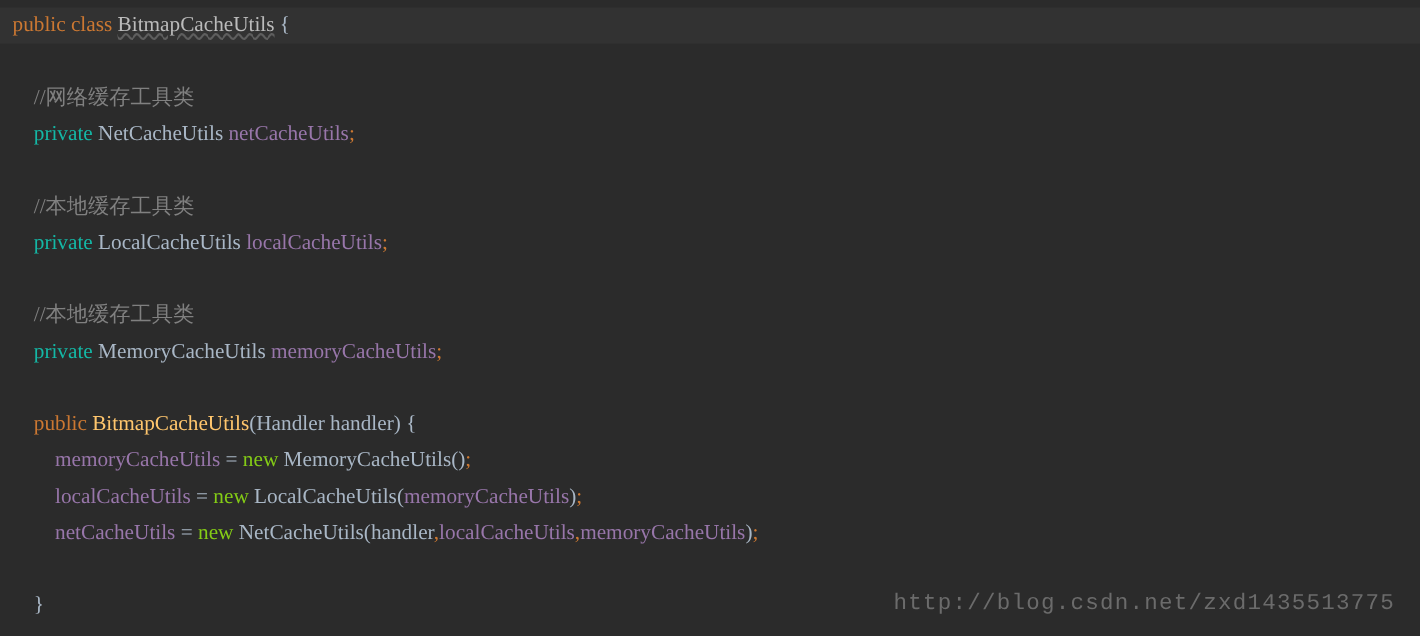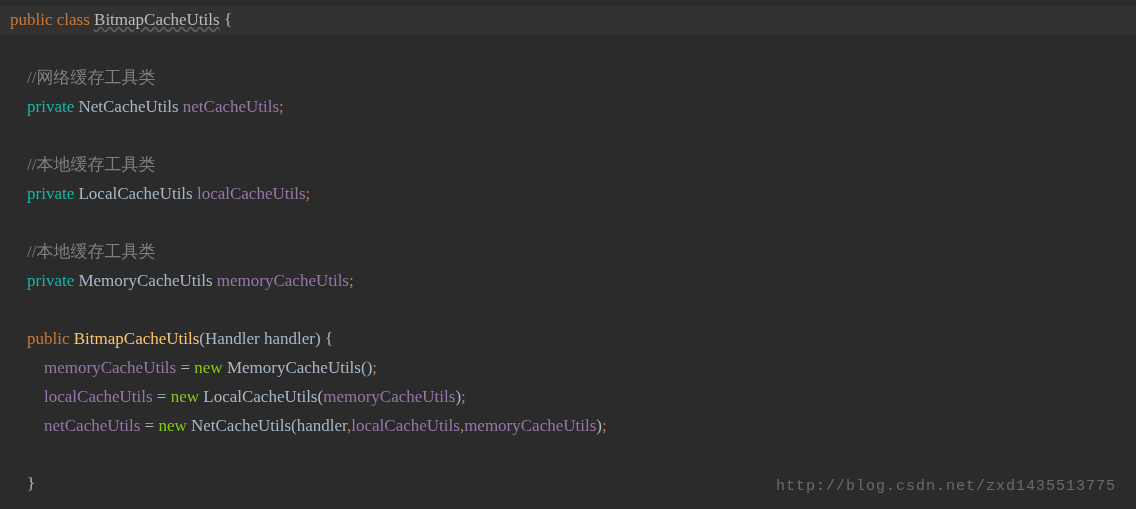--- a/index.html
+++ b/index.html
@@ -42,21 +42,21 @@
     .param-name { color: #a9b7c6; }
     .comment { color: #808080; }
     .brace { color: #a9b7c6; }
     .punct { color: #a9b7c6; }
     .semi { color: #cc7832; }
     .watermark {
       position: absolute;
       bottom: 10px;
       right: 20px;
       color: #6b6b6b;
-      font-size: 15px;
+      font-size: 18px;
       font-family: 'Courier New', monospace;
       letter-spacing: 1px;
     }
   </style>
 </head>
 <body>
 
 <div class="code-line highlighted"><span class="kw-public">public</span> <span class="kw-class">class</span> <span class="class-decl">BitmapCacheUtils</span><span class="brace"> {</span></div>
 <div class="code-line"> </div>
 <div class="code-line">    <span class="comment">//网络缓存工具类</span></div>

